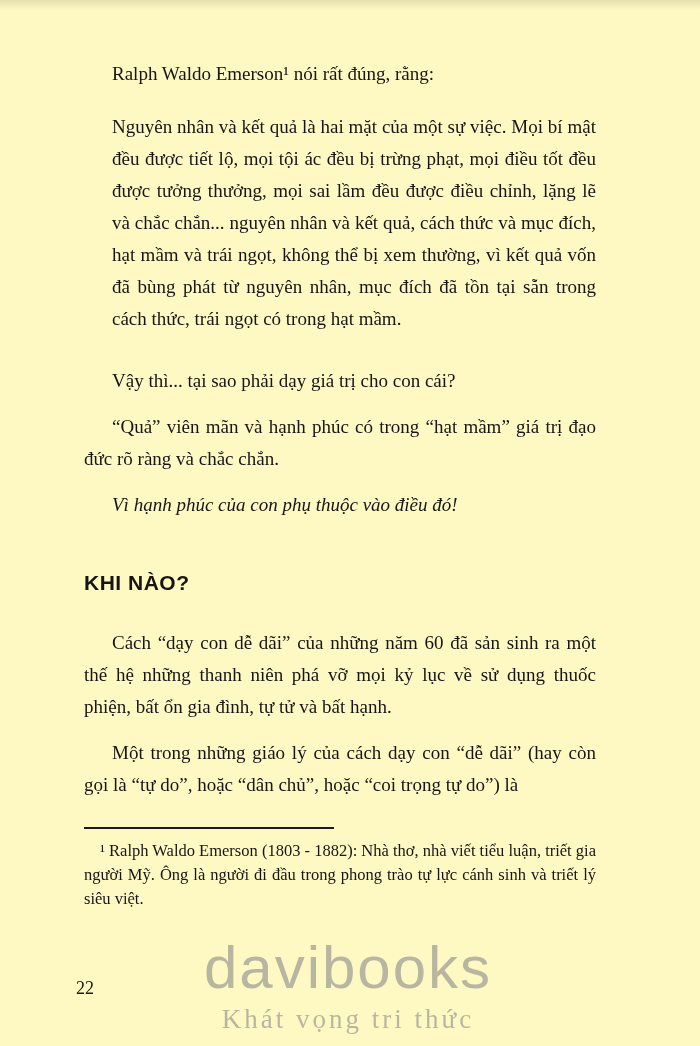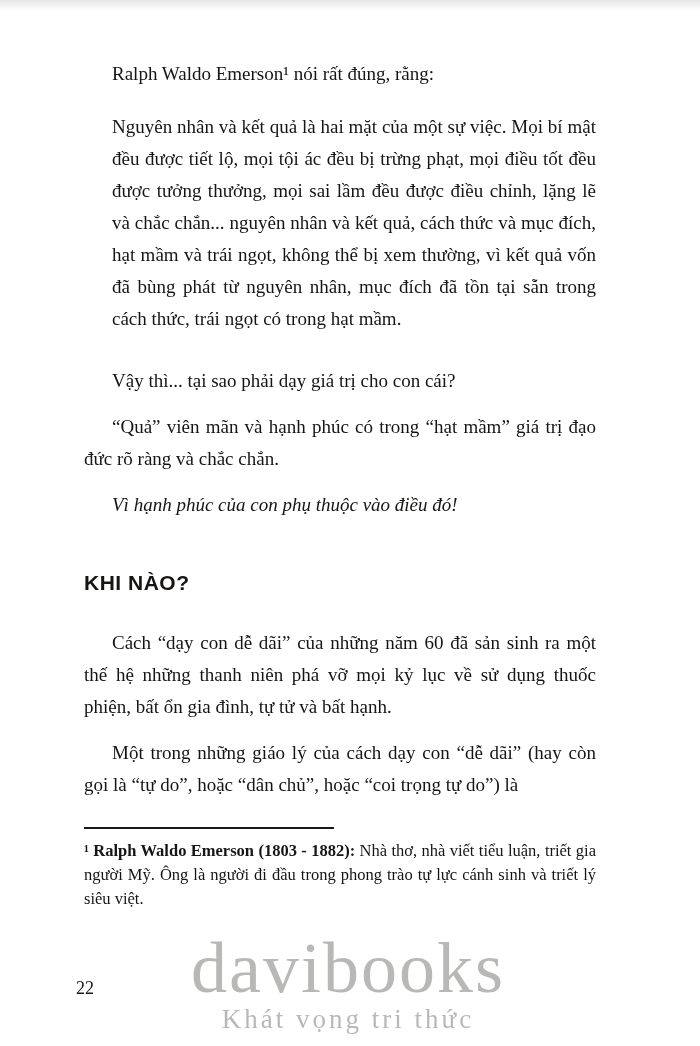--- a/index.html
+++ b/index.html
@@ -5,21 +5,21 @@
   html, body {
     margin: 0;
     padding: 0;
     background: #e8e8e6;
   }
   .page {
     position: relative;
     width: 700px;
     height: 1046px;
     margin: 0 auto;
-    background: #ffffff;
+    background: #fef9c3;
     box-sizing: border-box;
     padding: 58px 104px 0 84px;
     color: #171513;
     font-family: "Liberation Serif", "DejaVu Serif", serif;
     font-size: 19px;
     line-height: 32px;
     overflow: hidden;
   }
   .page::before {
     content: "";
@@ -59,41 +59,41 @@
     border: none;
     border-top: 2px solid #1c1a18;
     width: 250px;
     margin: 26px 0 10px 0;
   }
   .footnote {
     font-size: 16.5px;
     line-height: 24px;
     text-align: justify;
   }
-  .footnote .fn-bold { font-weight: bold; }
+  .footnote .fn-bold { font-weight: normal; margin-left: 16px; }
   .page-number {
     position: absolute;
     left: 76px;
     bottom: 42px;
     font-size: 18px;
     color: #1b1917;
   }
   .watermark {
     position: absolute;
     left: 0; right: 4px;
     bottom: 12px;
     text-align: center;
     color: #8e8e8c;
     opacity: 0.62;
     pointer-events: none;
     user-select: none;
   }
   .wm-brand {
-    font-family: Liberation Serif, serif;
-    font-size: 72px;
+    font-family: Liberation Sans, sans-serif;
+    font-size: 60px;
     line-height: 72px;
     letter-spacing: 2px;
   }
   .wm-tagline {
     font-family: Liberation Serif, serif;
     font-size: 27px;
     line-height: 30px;
     letter-spacing: 3px;
   }
 </style>

